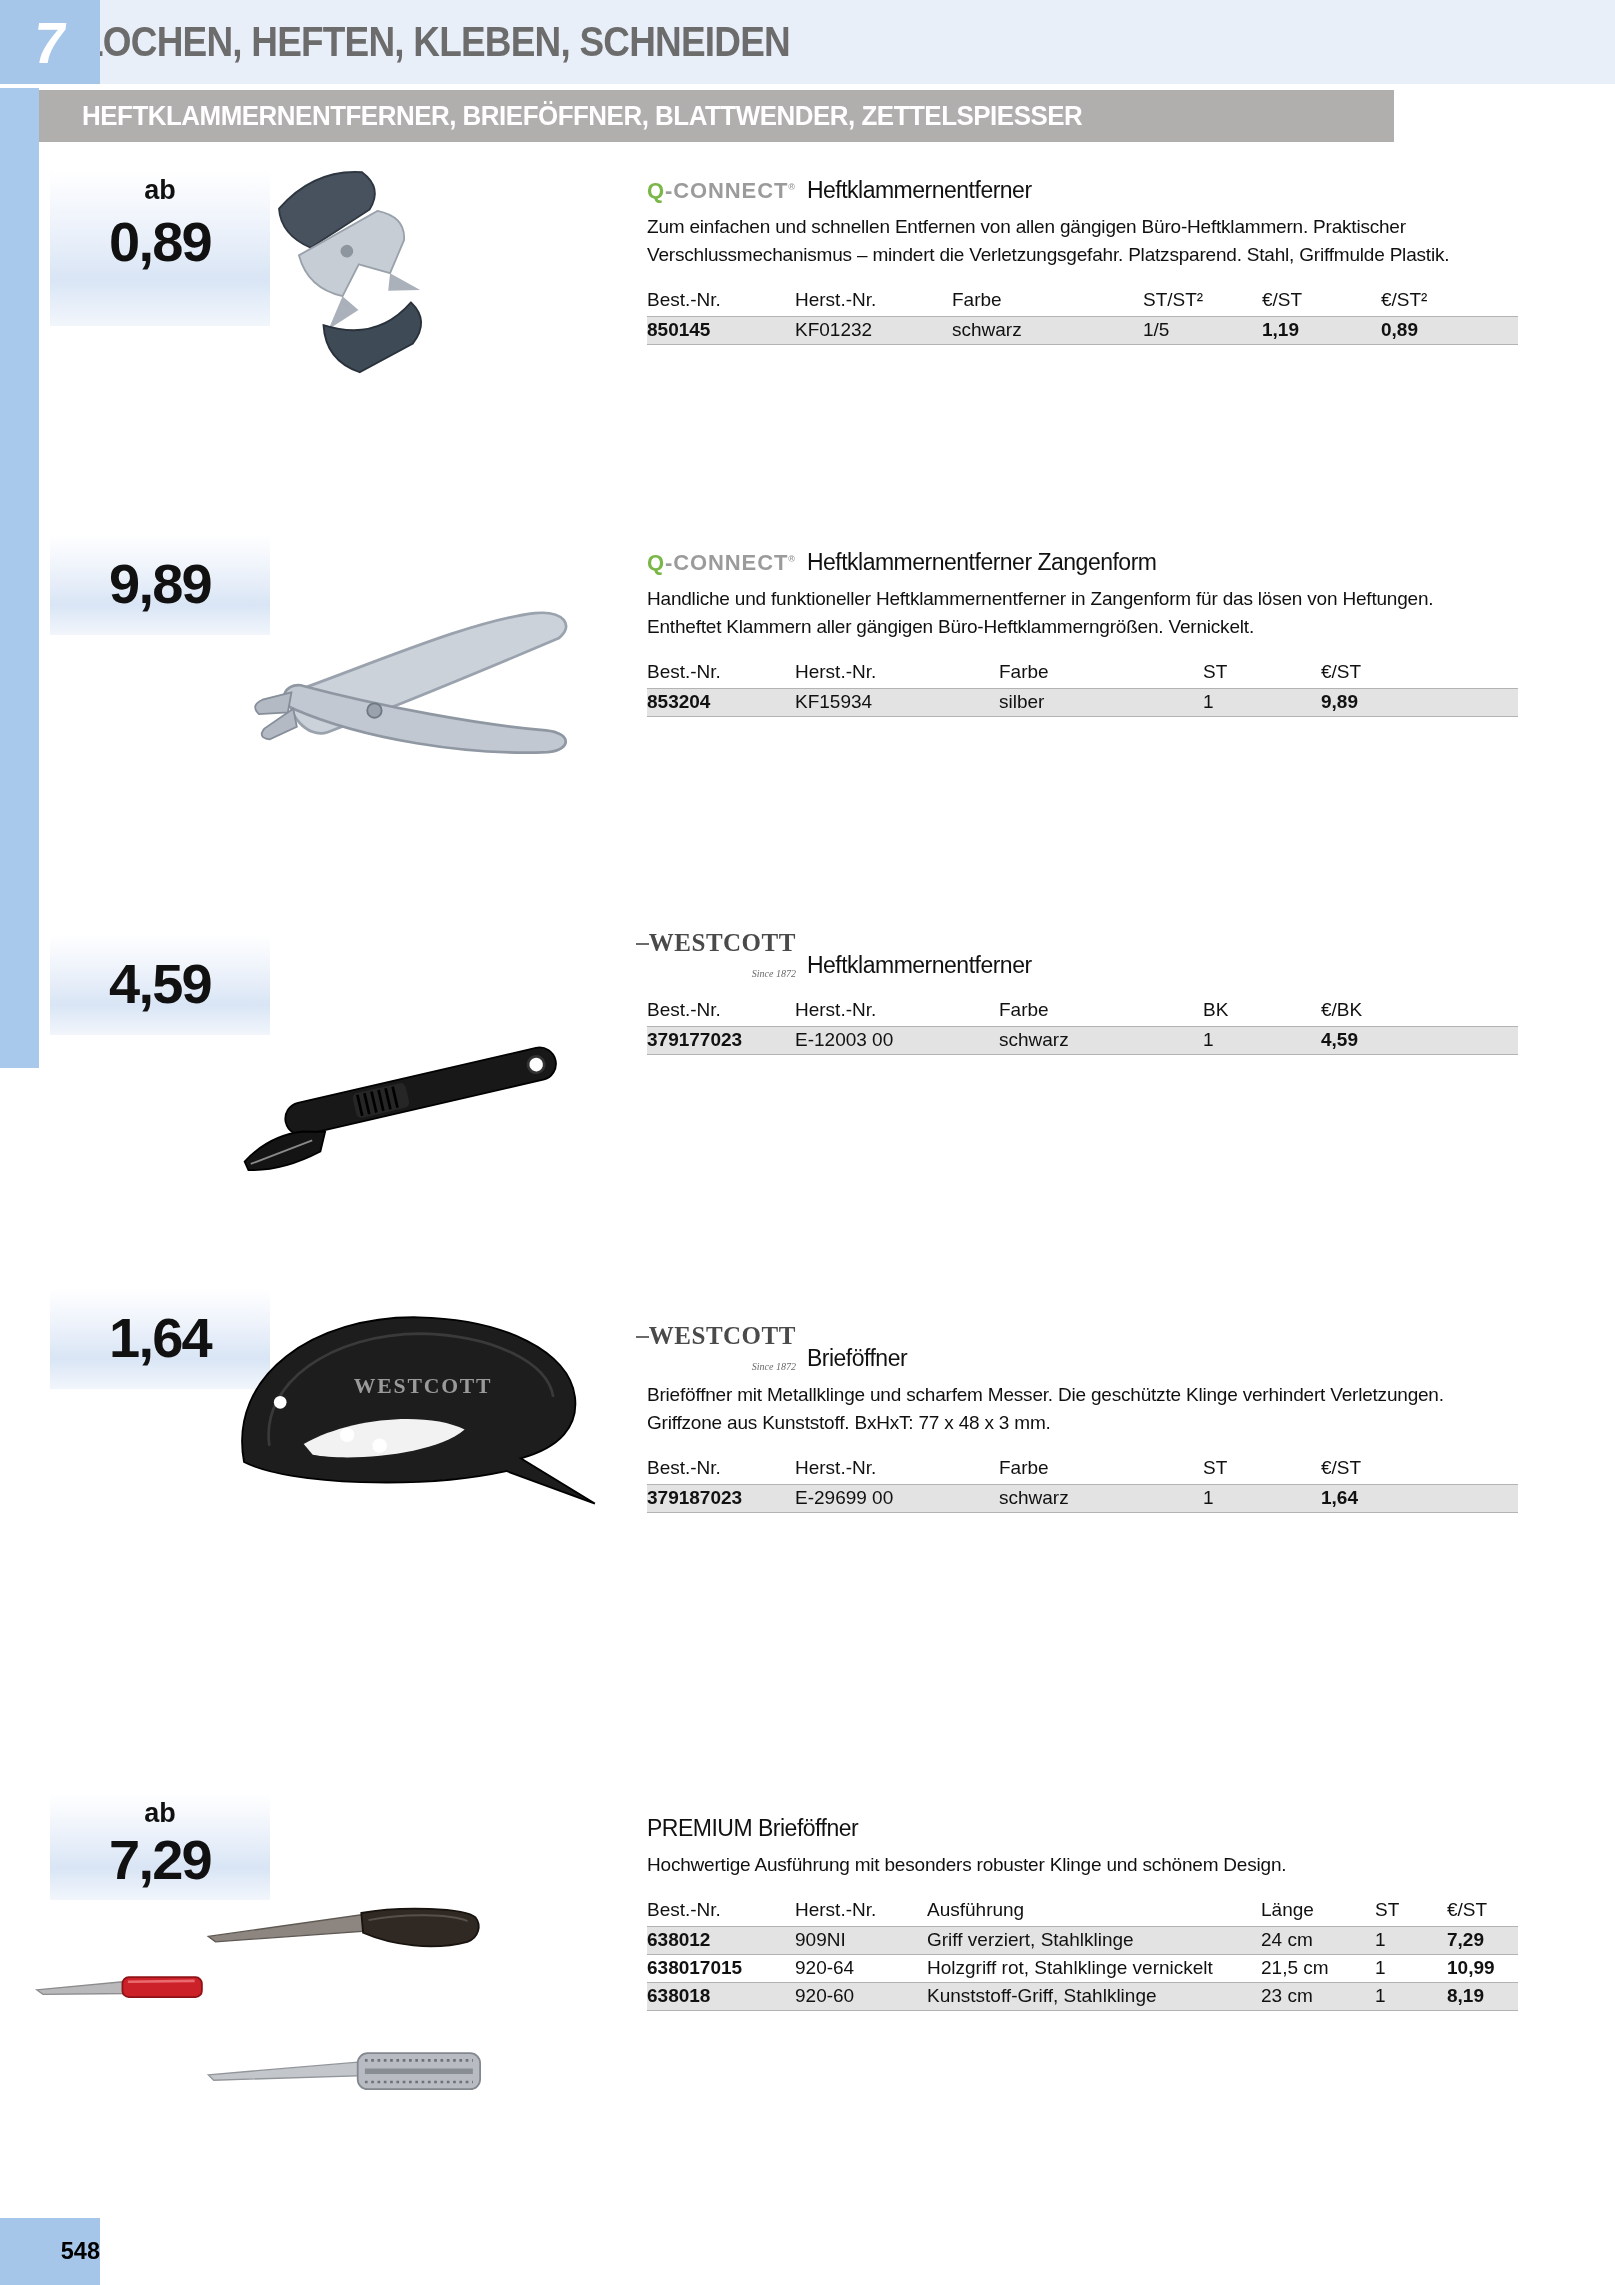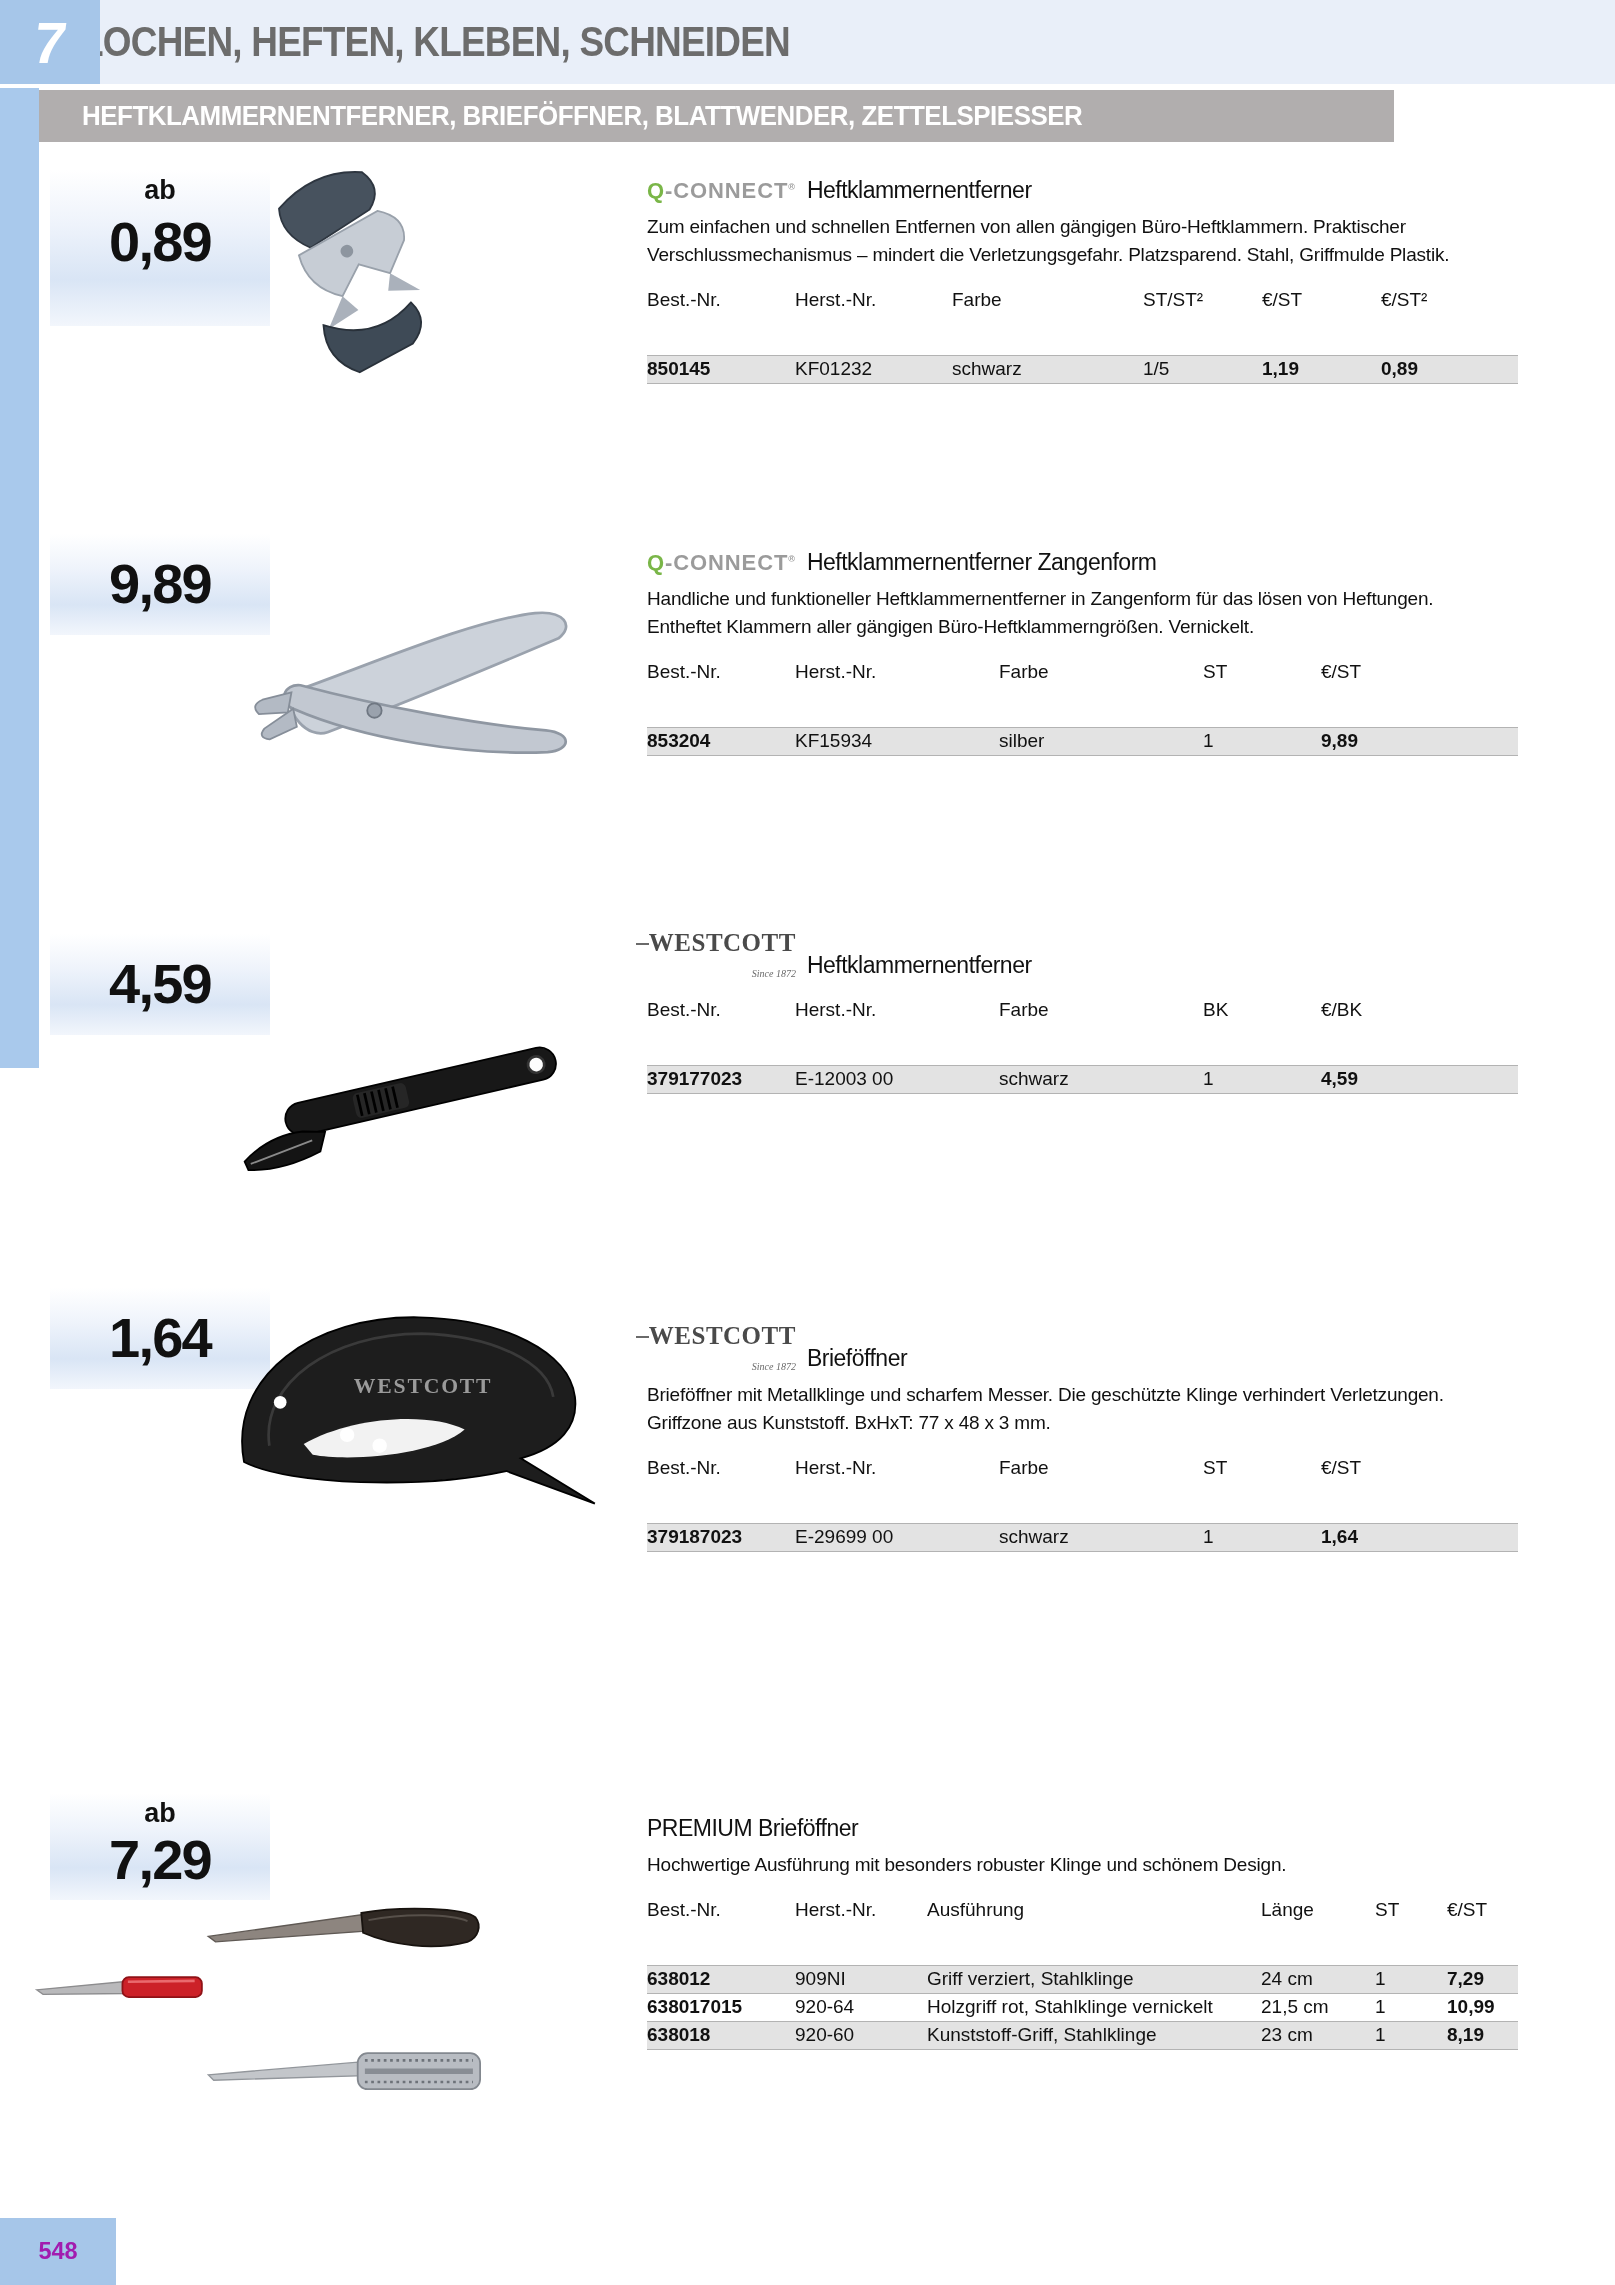--- a/index.html
+++ b/index.html
@@ -16,22 +16,22 @@
                     transform:scaleX(0.88);transform-origin:left center;white-space:nowrap;}
 
   
   .section-bar{position:absolute;left:39px;top:90px;width:1355px;height:52px;background:#b1aeae;
                display:flex;align-items:center;}
   .section-bar span{color:#ffffff;font-size:27px;font-weight:bold;margin-left:43px;
                     letter-spacing:-0.5px;transform:scaleX(0.96);transform-origin:left center;white-space:nowrap;}
 
   
   .left-rail{position:absolute;left:0;top:88px;width:39px;height:980px;background:#a9c9ec;}
-  .page-num{position:absolute;left:0;top:2218px;width:116px;height:67px;background:#a6c6e9;
-            display:flex;align-items:center;justify-content:center;color:#a21caf;font-size:23.5px;font-weight:bold;}
+  .page-num{position:absolute;left:0;top:2218px;width:100px;height:67px;background:#a6c6e9;
+            display:flex;align-items:center;justify-content:flex-end;color:#000000;font-size:23.5px;font-weight:bold;}
 
   
   .badge{position:absolute;left:50px;width:220px;text-align:center;
          background:linear-gradient(180deg,#ffffff 0%,#eef3fb 35%,#d9e5f5 70%,#f2f6fc 100%);}
   .badge .ab{font-size:27px;font-weight:bold;line-height:33px;padding-top:3.6px;}
   .badge .price{font-size:56px;font-weight:bold;letter-spacing:-1.8px;line-height:60px;}
   .badge.b0{top:170px;height:156px;}
   .badge.b0 .price{margin-top:5.4px;}
   .badge.b1{top:534px;height:101px;}
   .badge.b2{top:934px;height:101px;}
@@ -57,21 +57,21 @@
   .wlogo .w-sub{font-family:"Liberation Serif",serif;font-style:italic;font-size:10px;color:#6a6a6a;
                 text-align:right;margin-top:14px;}
 
   .desc{margin-top:9px;font-size:19px;line-height:28px;letter-spacing:-0.2px;color:#101010;
         width:859px;hyphens:manual;}
 
   
   .ptable{margin-top:11px;font-size:19px;}
   .thead{display:grid;height:31px;align-items:end;padding-bottom:4.5px;}
   .trow{display:grid;height:27px;align-items:center;border-top:0.9px solid #b3b3b3;}
-  .tbody{border-bottom:0.9px solid #b3b3b3;margin-top:39px;}
+  .tbody{border-bottom:0.9px solid #b3b3b3;}
   .trow.shaded{background:#e3e3e3;}
   .cols-a{grid-template-columns:148px 157px 191px 119px 119px 1fr;}
   .cols-b{grid-template-columns:148px 204px 204px 118px 1fr;}
   .cols-c{grid-template-columns:148px 132px 334px 114px 72px 1fr;}
   .cell{white-space:nowrap;overflow:hidden;}
   .num{text-align:left;}
   .bold{font-weight:bold;}
 
   
   .pimg{position:absolute;}

